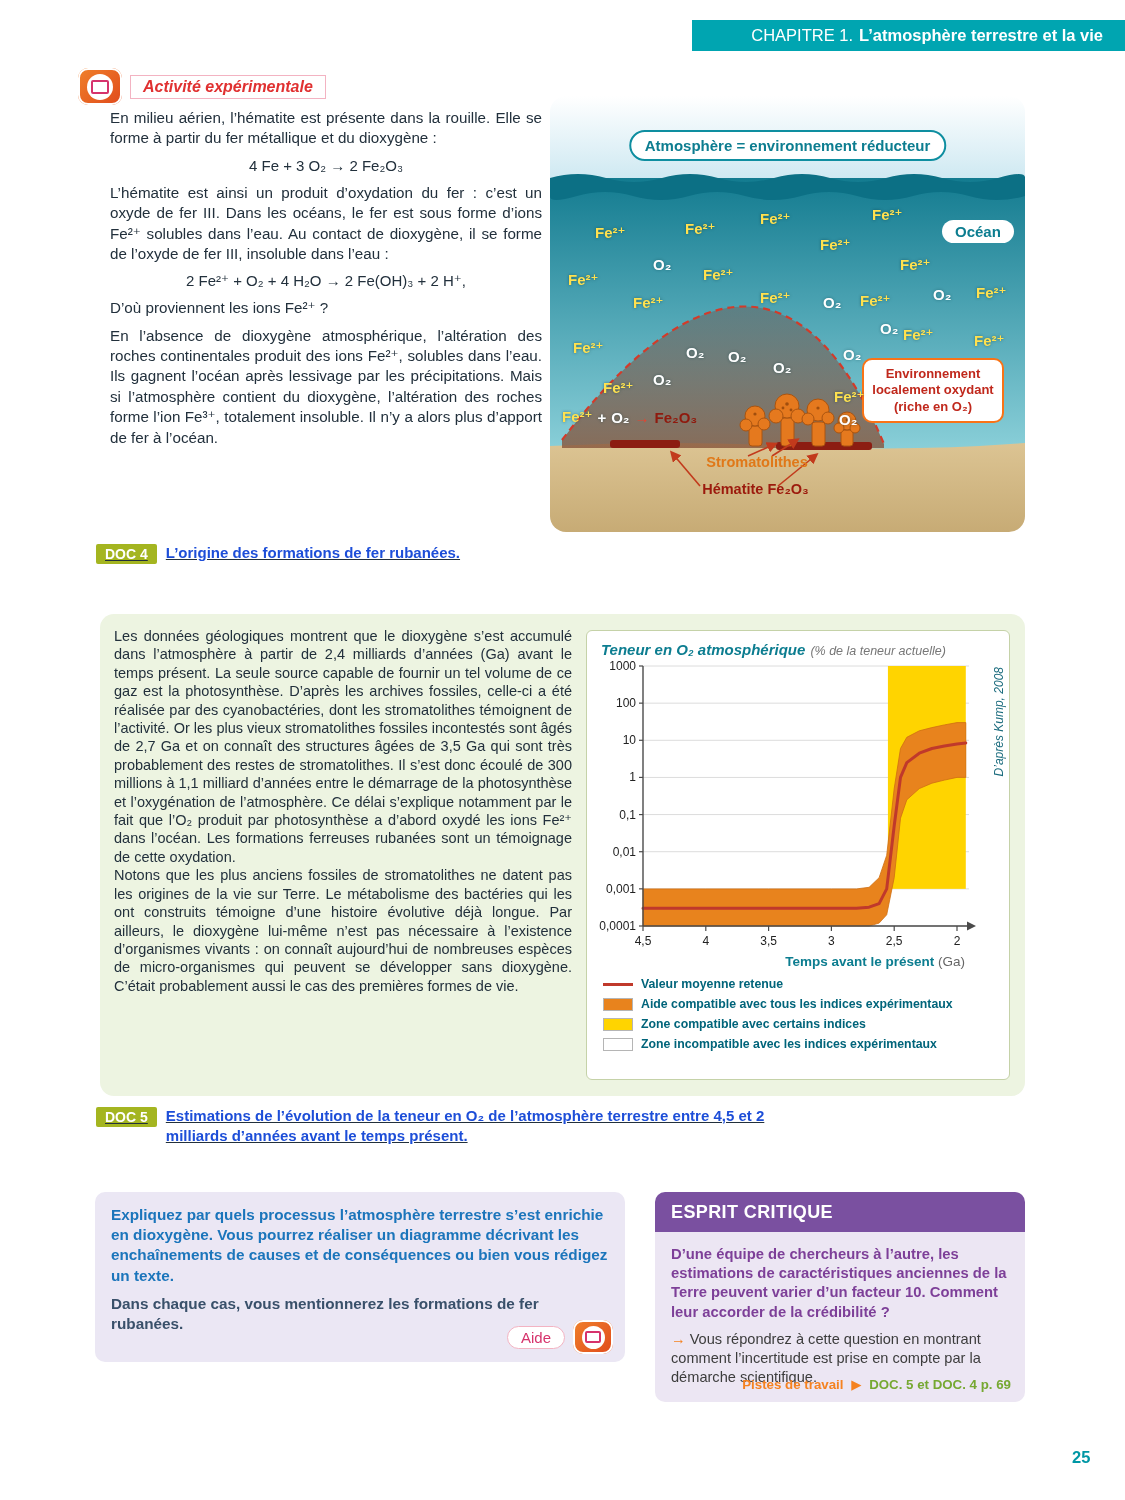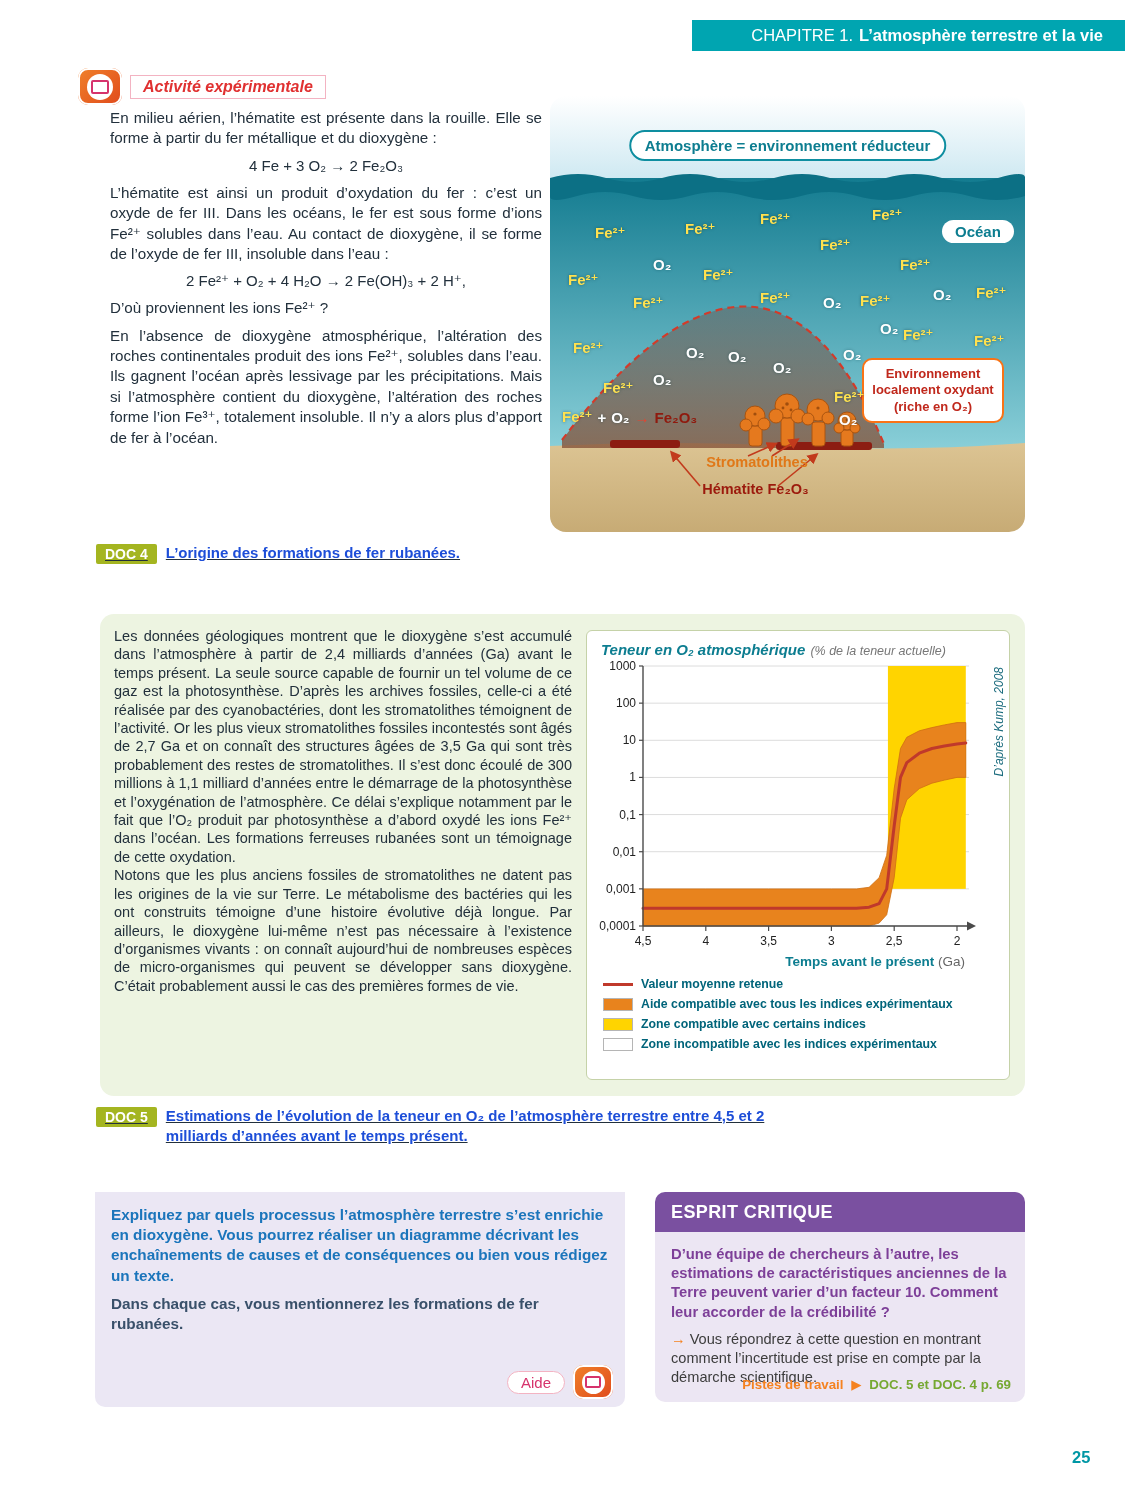--- a/index.html
+++ b/index.html
@@ -76,21 +76,21 @@
   
   .bottom-box{position:absolute;top:1192px;}
   #box-exploiter{left:95px;width:530px;}
   #box-esprit{left:655px;width:370px;}
   .box-header{height:40px;display:flex;align-items:center;padding:0 16px;border-radius:10px 10px 0 0;color:#fff;
     font-weight:700;font-size:18px;letter-spacing:.4px;gap:14px;}
   #box-exploiter .box-header{background:linear-gradient(180deg,#99cb46,#83bc30);}
   #box-esprit .box-header{background:#7a50a0;}
   .tag-orange{color:#f58220;font-weight:700;font-size:18px;letter-spacing:.4px;}
   .box-body{background:#ebe7f4;border-radius:0 0 10px 10px;padding:13px 16px;box-sizing:border-box;position:relative;}
-  #box-exploiter .box-body{height:215px;}
+  #box-exploiter .box-body{height:170px;border-radius:10px;}
   #box-esprit .box-body{height:170px;background:#ece6f3;}
   .task-text{color:#1b75bb;font-weight:700;font-size:15.3px;line-height:1.32;margin:0;}
   .note-text{color:#39506a;font-weight:700;font-size:15.3px;line-height:1.32;margin:8px 0 0 0;}
   .aide-row{position:absolute;right:12px;bottom:8px;display:flex;align-items:center;gap:8px;}
   .aide-pill{background:#fff;border:1.5px solid #f3b3c2;border-radius:13px;padding:2px 13px;color:#d6336c;font-weight:400;font-size:15px;}
   .esprit-q{color:#7d3f98;font-weight:700;font-size:14.8px;line-height:1.3;margin:0;}
   .esprit-a{color:#3c3c3c;font-size:14.6px;line-height:1.3;margin:8px 0 0 0;}
   .esprit-a .arrow{color:#f58220;font-weight:700;}
   .pistes-row{position:absolute;right:14px;bottom:10px;font-size:13.3px;font-weight:700;}
   .pistes-row .pl{color:#f58220;}

